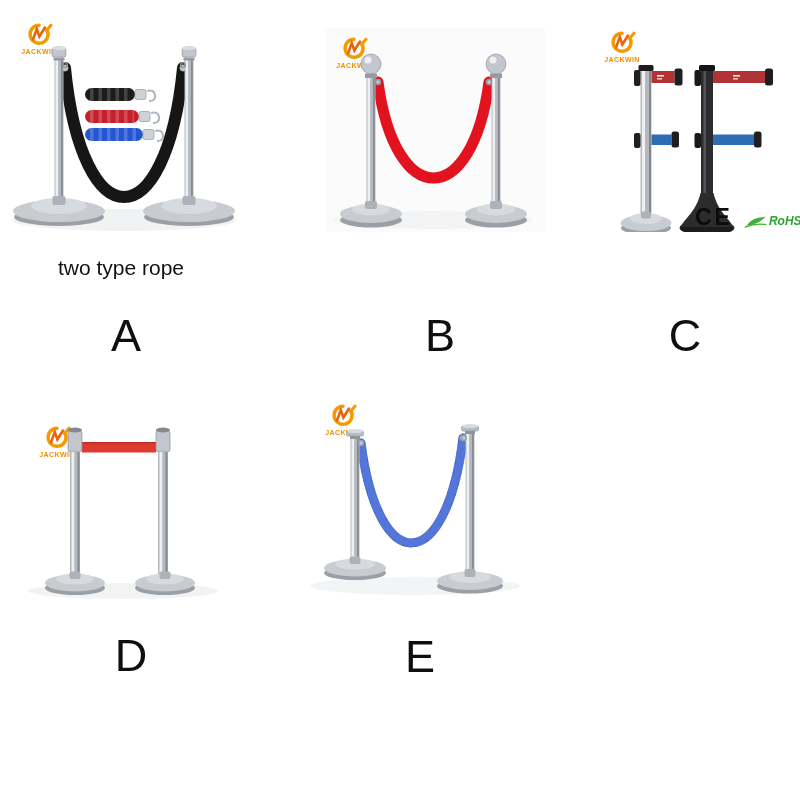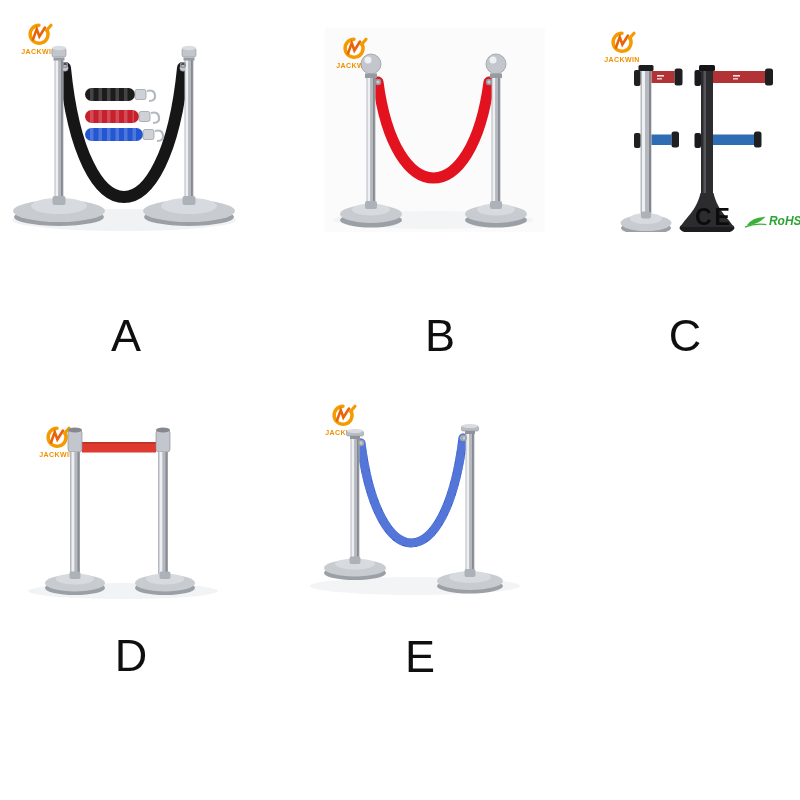--- a/index.html
+++ b/index.html
@@ -86,20 +86,21 @@
         <path d="M141 103 q7 -2 8 4 q1 6 -6 6" fill="none" stroke="#b4b9bf" stroke-width="2.2"></path>
       </g>
       <g>
         <rect x="75" y="118" width="58" height="13" rx="6.5" fill="#2356D2"></rect>
         <line x1="80" y1="124.5" x2="128" y2="124.5" stroke="#ffffff" stroke-opacity="0.2" stroke-width="13" stroke-dasharray="3.5 5"></line>
         <rect x="133" y="119.5" width="11" height="10" rx="2" fill="#ced2d7" stroke="#9599a0" stroke-width="0.7"></rect>
         <path d="M145 121 q7 -2 8 4 q1 6 -6 6" fill="none" stroke="#b4b9bf" stroke-width="2.2"></path>
       </g>
     </svg>
   </section>
+  <div class="caption">two type rope</div>
   <div class="label" style="left:81px;top:310px;">A</div>
 
   <section class="panel" id="panel-b" style="left:325px;top:28px;width:220px;height:204px;">
     <div class="brand" style="left:0px;top:8px;">
       <svg viewBox="0 0 40 34">
         <path d="M20 4 A12 12 0 1 0 31 11" fill="none" stroke="#F49B00" stroke-width="4.6" stroke-linecap="round"></path>
         <path d="M30 11 L36 4" stroke="#F49B00" stroke-width="4.2" stroke-linecap="round"></path>
         <path d="M12 23 L17 9 L20.5 19 L28 7" fill="none" stroke="#E8630A" stroke-width="3.4" stroke-linecap="round"></path>
       </svg>
       <div class="bt">JACKWIN</div>

